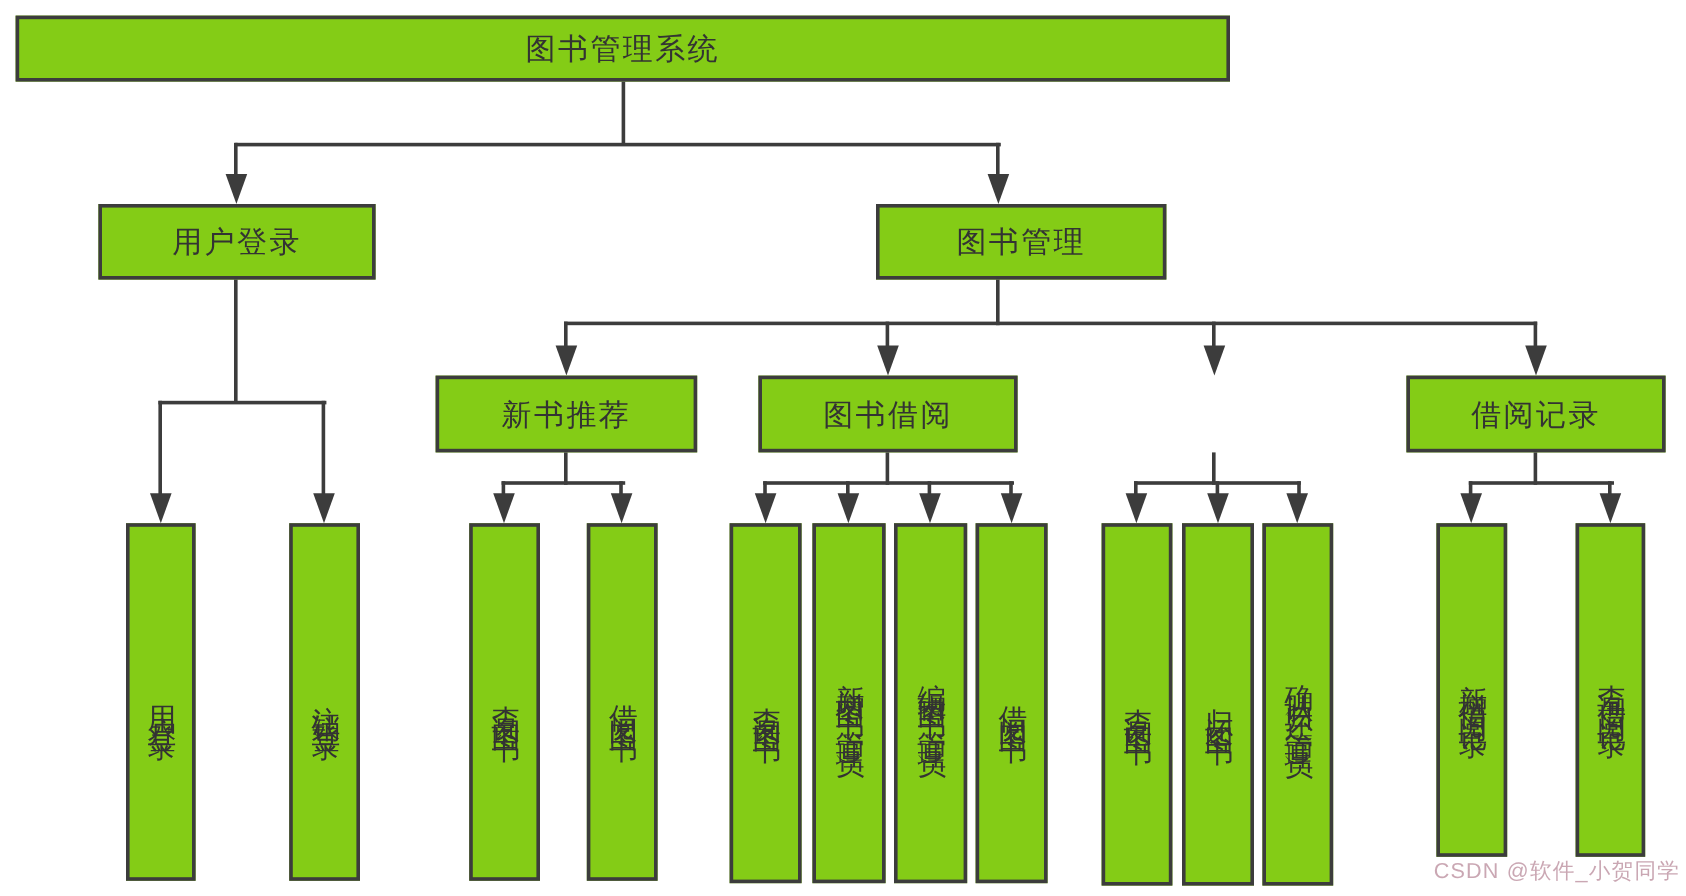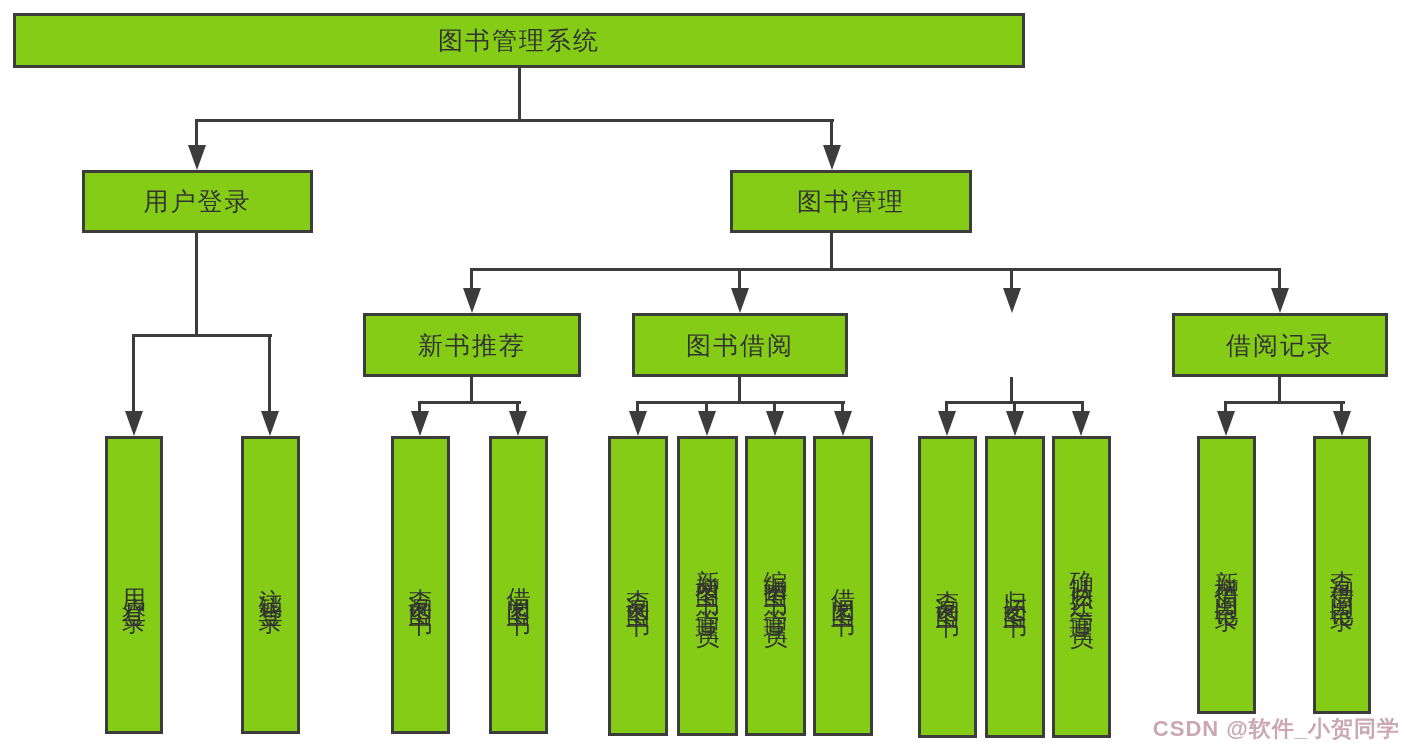--- a/index.html
+++ b/index.html
@@ -22,22 +22,22 @@
   .hline { position:absolute; height:3px; background:#3c3c3c; }
   .vline { position:absolute; width:3px;  background:#3c3c3c; }
   .arrow {
     position:absolute; width:0; height:0;
     border-left:9px solid transparent;
     border-right:9px solid transparent;
     border-top:25px solid #3c3c3c;
   }
   .watermark {
     position:absolute; right:5px; top:714px;
-    font-size:22px; letter-spacing:1px;
-    color:rgba(197,160,172,0.92); white-space:nowrap;font-weight:bold;
+    font-size:18px; letter-spacing:1px;
+    color:rgba(197,160,172,0.92); white-space:nowrap;
   }
 </style>
 </head>
 <body>
 
 <div class="canvas">
 
   <div class="box hbox" style="left:13px; top:13px; width:1012px; height:55px;">
     <span>图书管理系统</span>
   </div>

